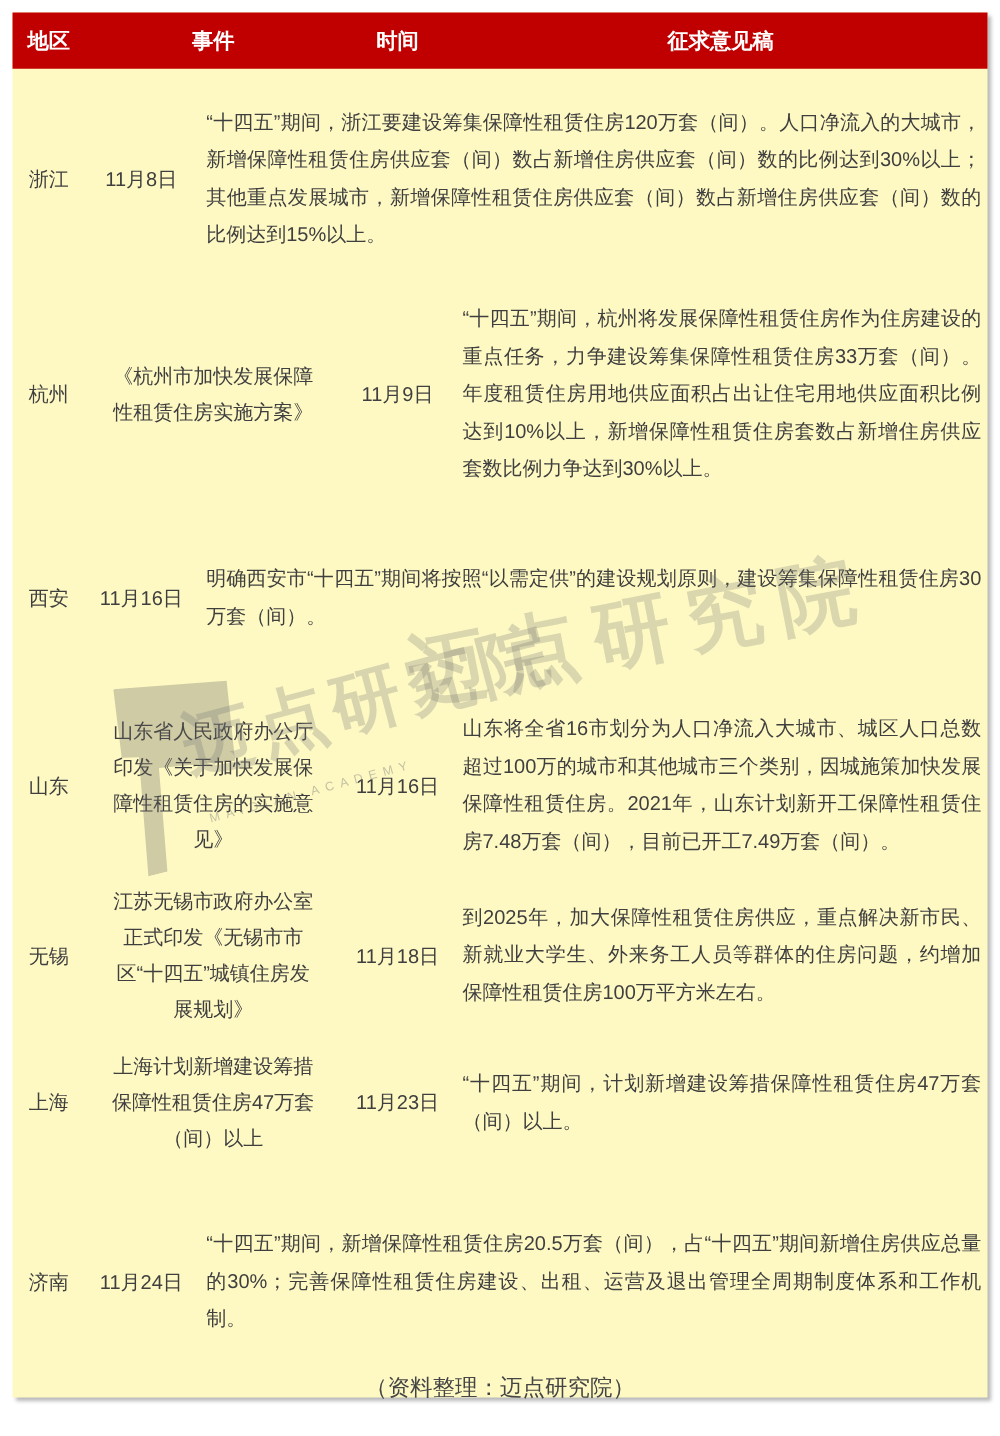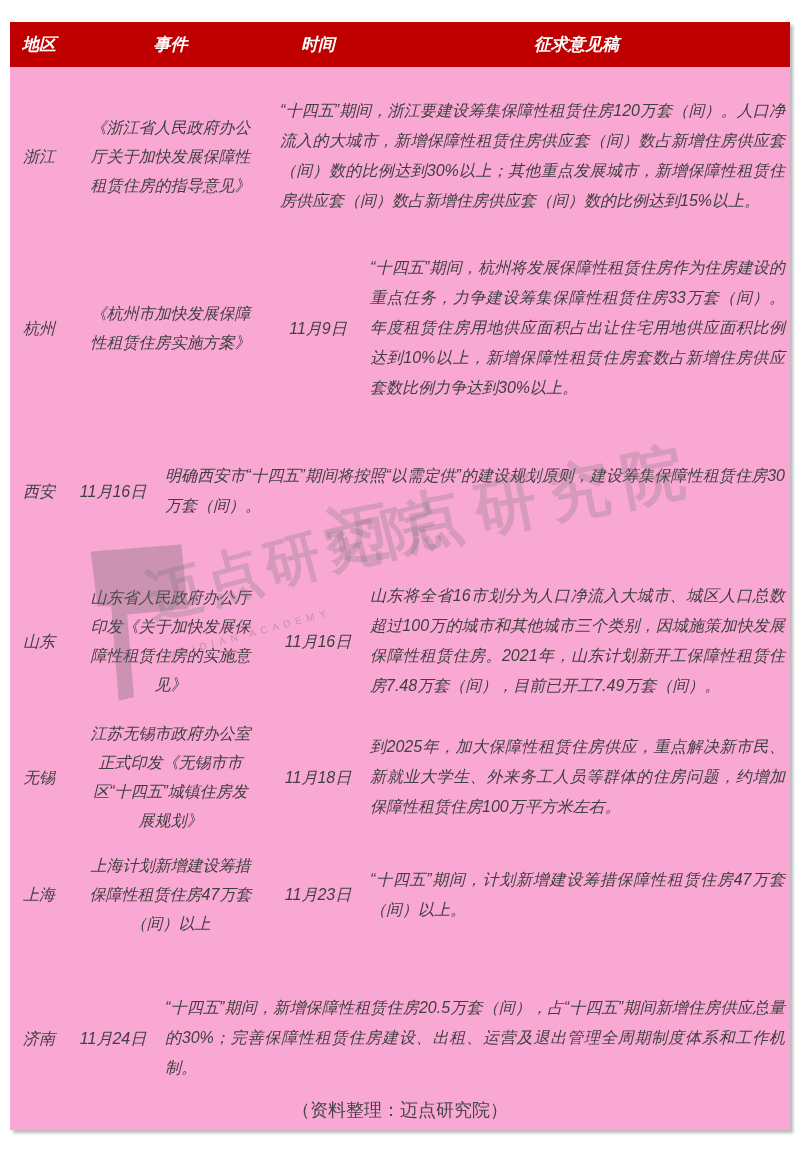--- a/index.html
+++ b/index.html
@@ -6,25 +6,24 @@
   html, body {
     width: 800px; height: 1149px;
     background: #ffffff;
     font-family: "Liberation Sans", "DejaVu Sans", sans-serif;
     color: #3f3f3f;
     position: relative;
     overflow: hidden;
   }
   .table-wrap {
     position: absolute;
-    left: 10px; top: 22px;
+    left: 10px; top: 10px;
     width: 780px;
-    background: #f9a8d4;
+    background: #fef9c3;
     box-shadow: 3px 3px 3px rgba(0,0,0,0.28);
-    font-style: italic;
   }
   .thead {
     display: flex;
     background: #c00000;
     color: #ffffff;
     height: 45px;
     align-items: stretch;
     font-weight: bold;
     font-size: 17px;
   }
@@ -119,21 +118,21 @@
 
   <div class="thead">
     <div class="hcell col-region">地区</div>
     <div class="hcell col-event">事件</div>
     <div class="hcell col-time">时间</div>
     <div class="hcell col-content">征求意见稿</div>
   </div>
 
   <div class="trow r0">
     <div class="cell col-region">浙江</div>
-    <div class="cell event col-event">《浙江省人民政府办公厅关于加快发展保障性租赁住房的指导意见》</div>
+    <div class="cell col-time">11月8日</div>
     <div class="cell content col-content">
         <span>“十四五”期间，浙江要建设筹集保障性租赁住房120万套（间）。人口净流入的大城市，新增保障性租赁住房供应套（间）数占新增住房供应套（间）数的比例达到30%以上；其他重点发展城市，新增保障性租赁住房供应套（间）数占新增住房供应套（间）数的比例达到15%以上。</span>
       </div>
   </div>
 
   <div class="trow r1">
     <div class="cell col-region">杭州</div>
     <div class="cell event col-event">《杭州市加快发展保障性租赁住房实施方案》</div>
     <div class="cell col-time">11月9日</div>
     <div class="cell content col-content">

